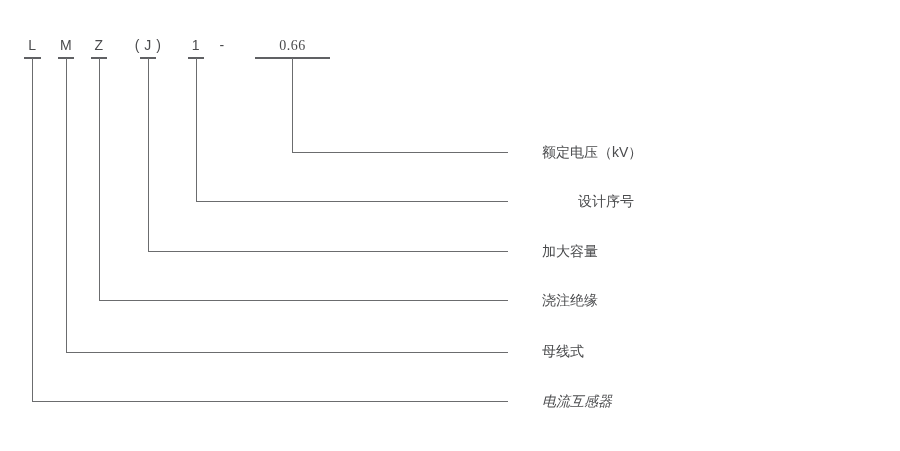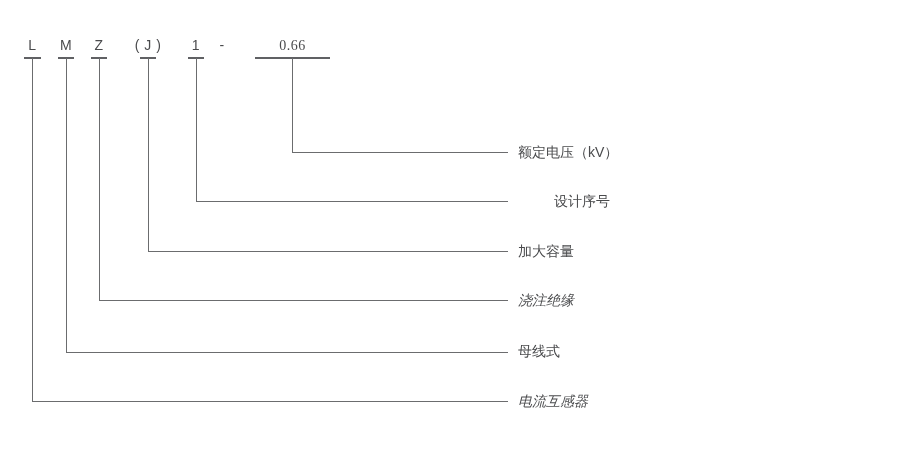--- a/index.html
+++ b/index.html
@@ -56,31 +56,31 @@
   .c3-v { left: 99px;  height: 242px; }
   .c3-h { left: 99px;  top: 300px; width: 409px; }
   .c4-v { left: 66px;  height: 294px; }
   .c4-h { left: 66px;  top: 352px; width: 442px; }
   .c5-v { left: 32px;  height: 343px; }
   .c5-h { left: 32px;  top: 401px; width: 476px; }
 
   
   .callout-label {
     position: absolute;
-    left: 518px;
+    left: 542px;
     height: 18px;
     line-height: 18px;
     font-size: 14px;
     white-space: nowrap;
     color: #4a4b4d;
   }
   .lbl0 { top: 143px; }
   .lbl1 { top: 192px; margin-left: 36px; }
   .lbl2 { top: 242px; }
-  .lbl3 { top: 291px; font-style: italic; }
+  .lbl3 { top: 291px; }
   .lbl4 { top: 343px; font-family: Liberation Serif, serif; }
   .lbl5 { top: 392px; font-style: italic; }
 </style>
 </head>
 <body>
 
 <div class="stage">
 
   <div class="seg seg-l">
     <span>L</span>

